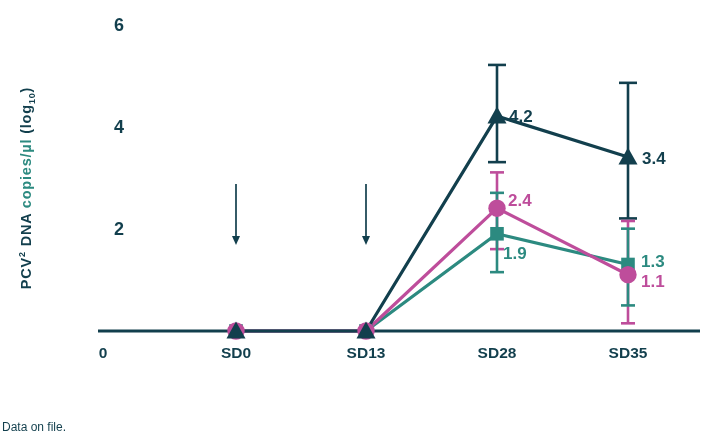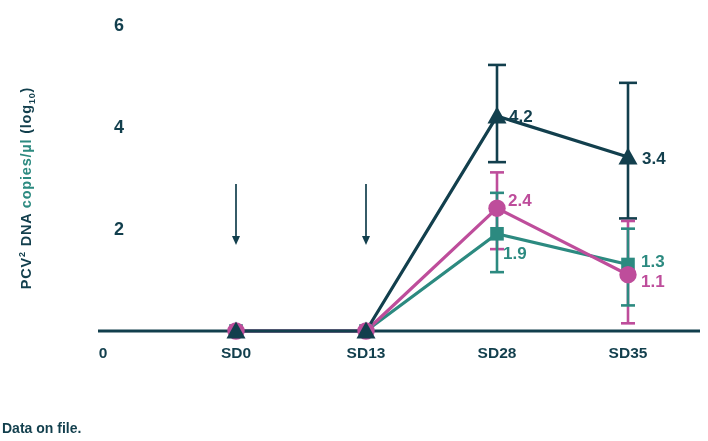--- a/index.html
+++ b/index.html
@@ -12,21 +12,21 @@
   .ylabel{
     position:absolute;left:27px;top:188px;
     transform:translate(-50%,-50%) rotate(-90deg);
     white-space:nowrap;
     font-size:14.5px;font-weight:bold;letter-spacing:0.8px;
   }
   .ylabel sup{font-size:9px;vertical-align:super;}
   .ylabel sub{font-size:9px;vertical-align:sub;}
   .footnote{
     position:absolute;left:2px;top:420px;
-    font-size:14px;font-weight:bold;
+    font-size:12px;font-weight:normal;
   }
   svg{position:absolute;left:0;top:0;}
   svg text{font-family:"Liberation Sans", sans-serif;font-weight:bold;}
 </style>
 </head>
 <body>
 
 <div class="page">
   <div class="ylabel" id="ylabel"><span style="color: rgb(18, 63, 77);">PCV</span><sup style="color: rgb(18, 63, 77);">2</sup><span style="color: rgb(18, 63, 77);"> DNA </span><span style="color: rgb(44, 138, 128);">copies/µl</span><span style="color: rgb(18, 63, 77);"> (log</span><sub style="color: rgb(18, 63, 77);">10</sub><span style="color: rgb(18, 63, 77);">)</span></div>
   <svg id="chart" width="708" height="441" viewBox="0 0 708 441">

